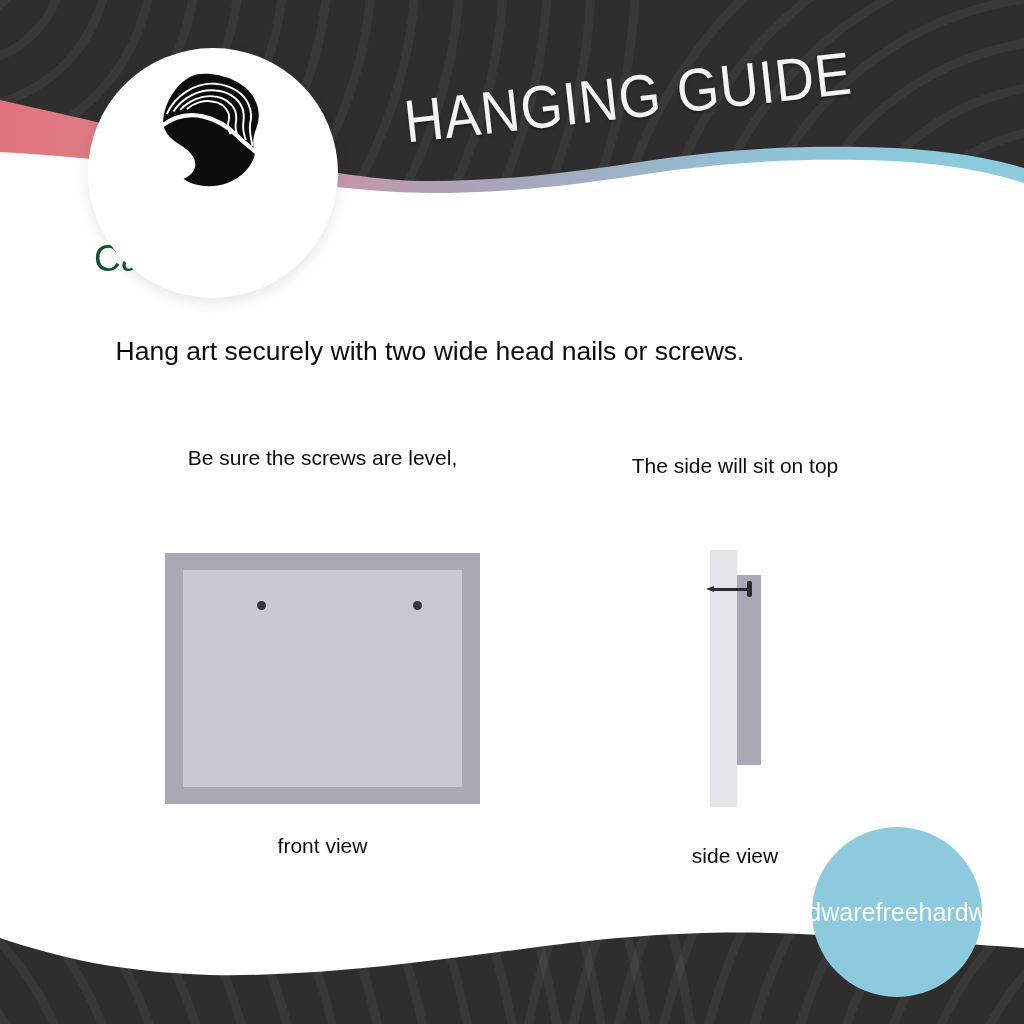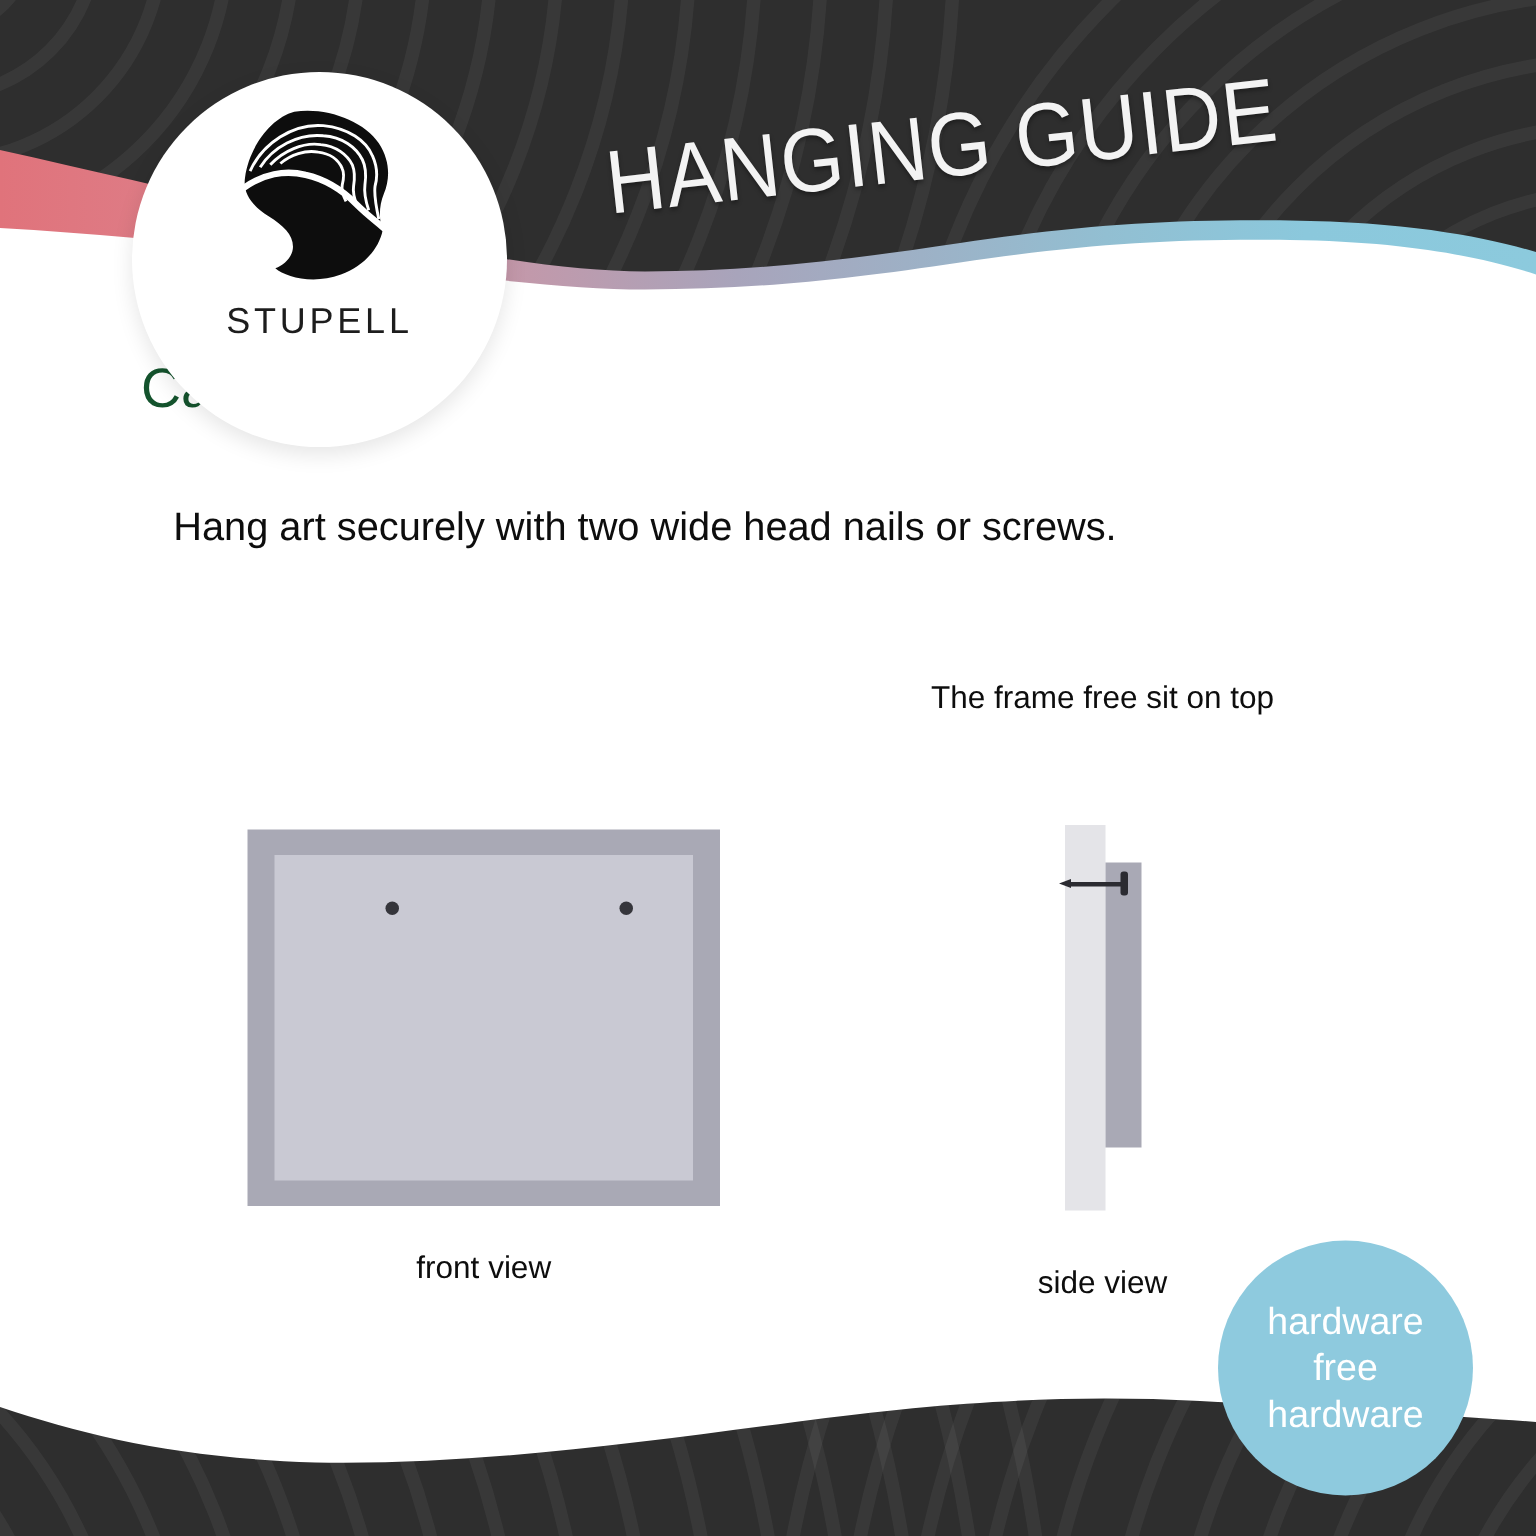--- a/index.html
+++ b/index.html
@@ -66,21 +66,21 @@
   #nail-head{position:absolute;left:41px;top:0;width:5px;height:16px;border-radius:2px;background:var(--nail_dark,#2b2b31);}
 
   .view-label{font-size:21px;font-weight:500;text-align:center;color:#0d0d0d;z-index:2;}
   #front-label{left:165px;top:834px;width:315px;}
   #side-label{left:635px;top:844px;width:200px;}
 
   
   #badge{
     left:812px;top:827px;width:170px;height:170px;border-radius:50%;
     background:var(--badge_blue,#8ecade);z-index:5;
-    display:flex;flex-direction:column;align-items:center;justify-content:center;
+    display:flex;flex-direction:row;align-items:center;justify-content:center;
     color:#ffffff;font-size:25px;line-height:31px;text-align:center;
   }
 </style>
 </head>
 <body>
 
 <svg id="bg-svg" viewBox="0 0 1024 1024" aria-hidden="true">
   <defs>
     <linearGradient id="ribbonGrad" x1="0" y1="0" x2="1" y2="0">
       <stop offset="0" style="stop-color:#e0737b"></stop>
@@ -174,30 +174,30 @@
   <svg id="logo-mark" viewBox="0 0 130 145" aria-hidden="true">
     <path style="fill:#0d0d0d" d="M45,3 C70,-1 100,10 112,28 C121,42 121,56 116,68 C112,78 112,88 115,97 C112,112 99,126 82,132 C60,140 38,134 30,127 C38,124 44,117 44,110 C44,100 36,93 25,86 C12,78 4,68 6,55 C9,32 26,8 45,3 Z"></path>
     <g style="fill:none;stroke:#ffffff">
       <path style="stroke-width:5" d="M4,64 C20,52 38,49 54,53 C72,57 84,66 94,76 C102,84 110,90 117,96"></path>
       <path style="stroke-width:2.3" d="M10,50 C20,28 44,12 68,14 C88,16 102,26 107,38 C111,47 111,55 109,62 C108,70 110,79 112,88"></path>
       <path style="stroke-width:2.3" d="M18,47 C28,31 48,20 68,22 C83,23 94,31 99,41 C102,47 102,54 101,61 C100,68 102,75 104,81"></path>
       <path style="stroke-width:2.3" d="M26,45 C36,34 52,27 66,29 C78,30 87,37 91,45 C93,50 93,56 92,62 C91,68 93,73 95,78"></path>
       <path style="stroke-width:2.3" d="M34,44 C42,37 54,33 64,35 C73,36 80,41 83,48 C85,52 84,57 83,61 C82,66 84,70 86,74"></path>
     </g>
   </svg>
-  <div id="brand-name">STUPELL</div>
 </div>
 
 <div id="canvas-heading" class="abs">Canvas</div>
 <div id="intro-line" class="abs">Hang art securely with two wide head nails or screws.</div>
 
 <div id="front-caption" class="abs caption">
+  <div>Be sure the screws are level,</div>
 </div>
 <div id="side-caption" class="abs caption">
-  <div>The frame free sit on top</div>
+  <div>The side will sit on top</div>
 </div>
 
 <div id="front-frame" class="abs">
   <div id="front-canvas">
     <span id="screw-left" class="screw-dot"></span>
     <span id="screw-right" class="screw-dot"></span>
   </div>
 </div>
 <div id="front-label" class="abs view-label">front view</div>
 

